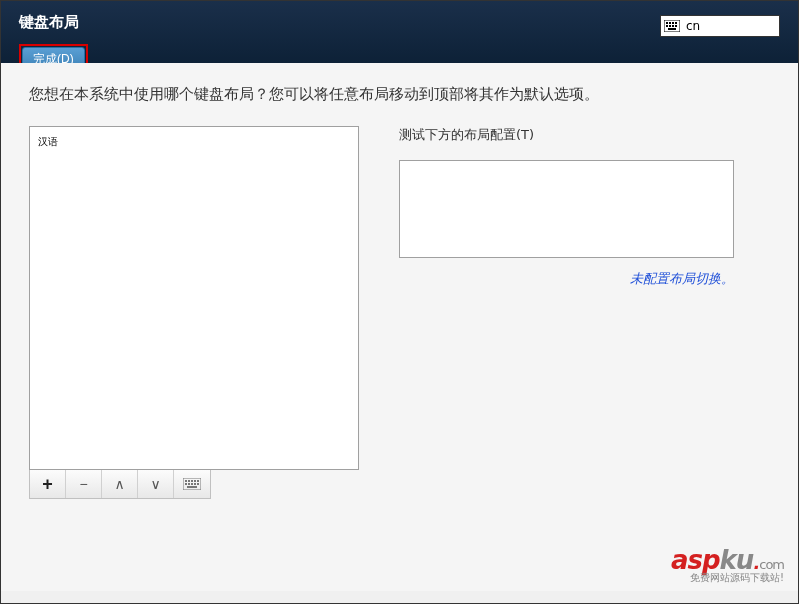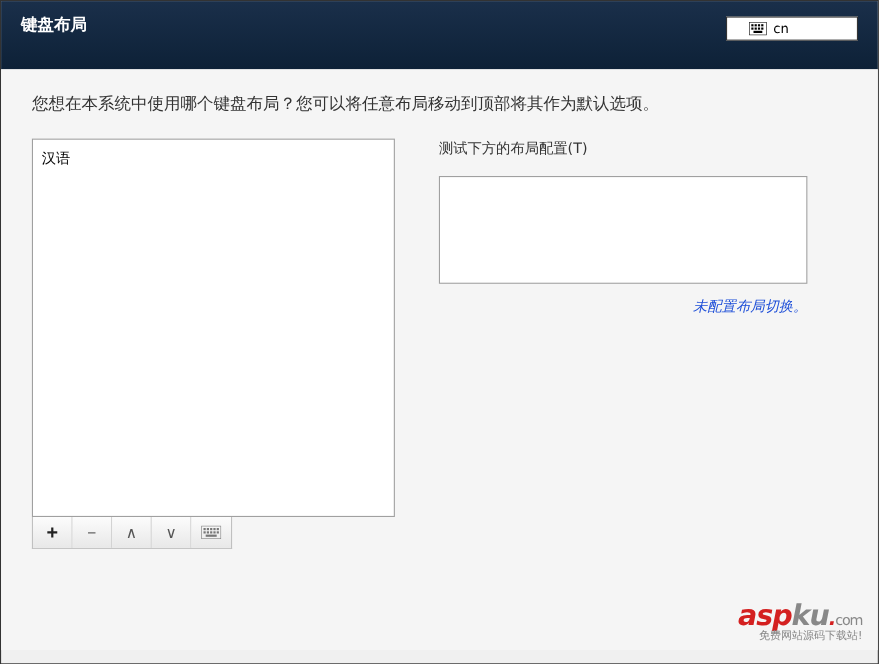--- a/index.html
+++ b/index.html
@@ -48,21 +48,21 @@
     }
     .distro-text {
       font-size: 15px;
       color: #fff;
       margin-bottom: 6px;
       text-align: right;
     }
     .lang-indicator {
       background: #fff;
       color: #000;
-      padding: 3px 20px;
+      padding: 3px 3px;
       font-size: 12px;
       display: flex;
       align-items: center;
       gap: 6px;
       width: 120px;
       border: 1px solid #333;
     }
     .kbd-icon {
       width: 16px;
       height: 12px;
@@ -87,21 +87,21 @@
       width: 330px;
     }
     .right-col {
       width: 335px;
     }
     .layout-list {
       background: #fff;
       border: 1px solid #a0a0a0;
       height: 344px;
       padding: 6px 8px;
-      font-size: 13px;
+      font-size: 10px;
       overflow-y: auto;
     }
     .layout-item {
       padding: 2px 0;
     }
     .toolbar {
       display: flex;
       margin-top: 0;
       border: 1px solid #c0c0c0;
       border-top: none;
@@ -175,20 +175,23 @@
       font-size: 10px;
       color: #888;
       margin-top: -4px;
     }
   </style>
 </head>
 <body>
 
 <div class="header">
   <div class="header-title">键盘布局</div>
+  <div class="done-button-wrap">
+    <button class="done-button">完成(D)</button>
+  </div>
   <div class="header-right">
     <div class="lang-indicator">
       <span class="kbd-icon">
         <svg width="16" height="12" viewBox="0 0 16 12">
           <rect x="0" y="0" width="16" height="12" fill="none" stroke="#000" stroke-width="1"></rect>
           <rect x="2" y="2" width="2" height="2" fill="#000"></rect>
           <rect x="5" y="2" width="2" height="2" fill="#000"></rect>
           <rect x="8" y="2" width="2" height="2" fill="#000"></rect>
           <rect x="11" y="2" width="2" height="2" fill="#000"></rect>
           <rect x="2" y="5" width="2" height="2" fill="#000"></rect>

